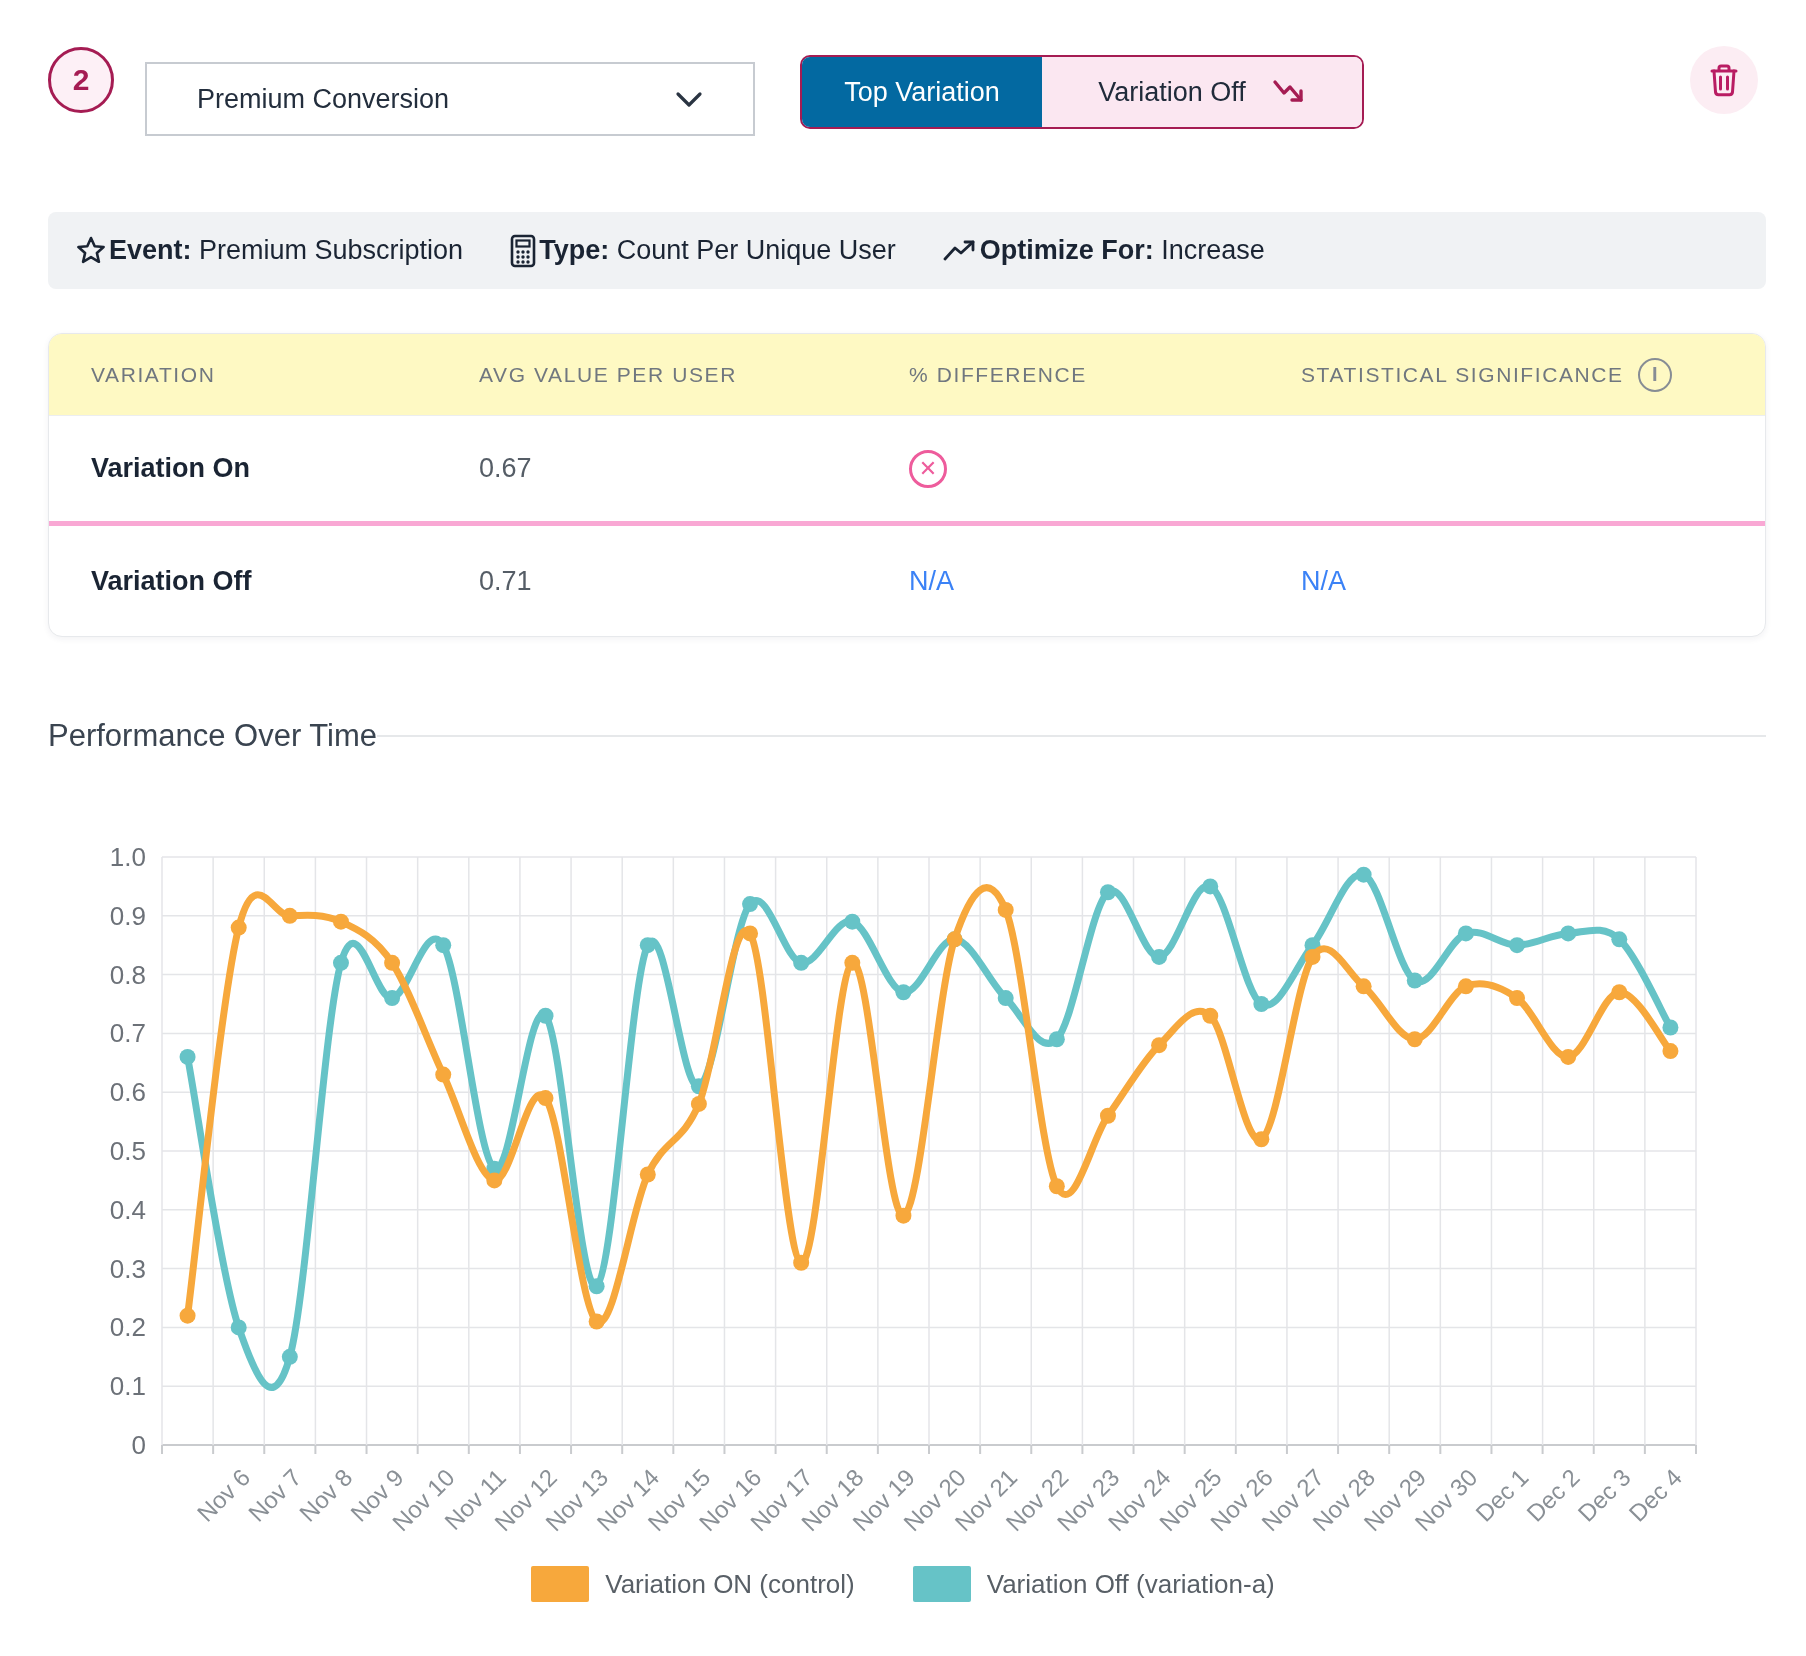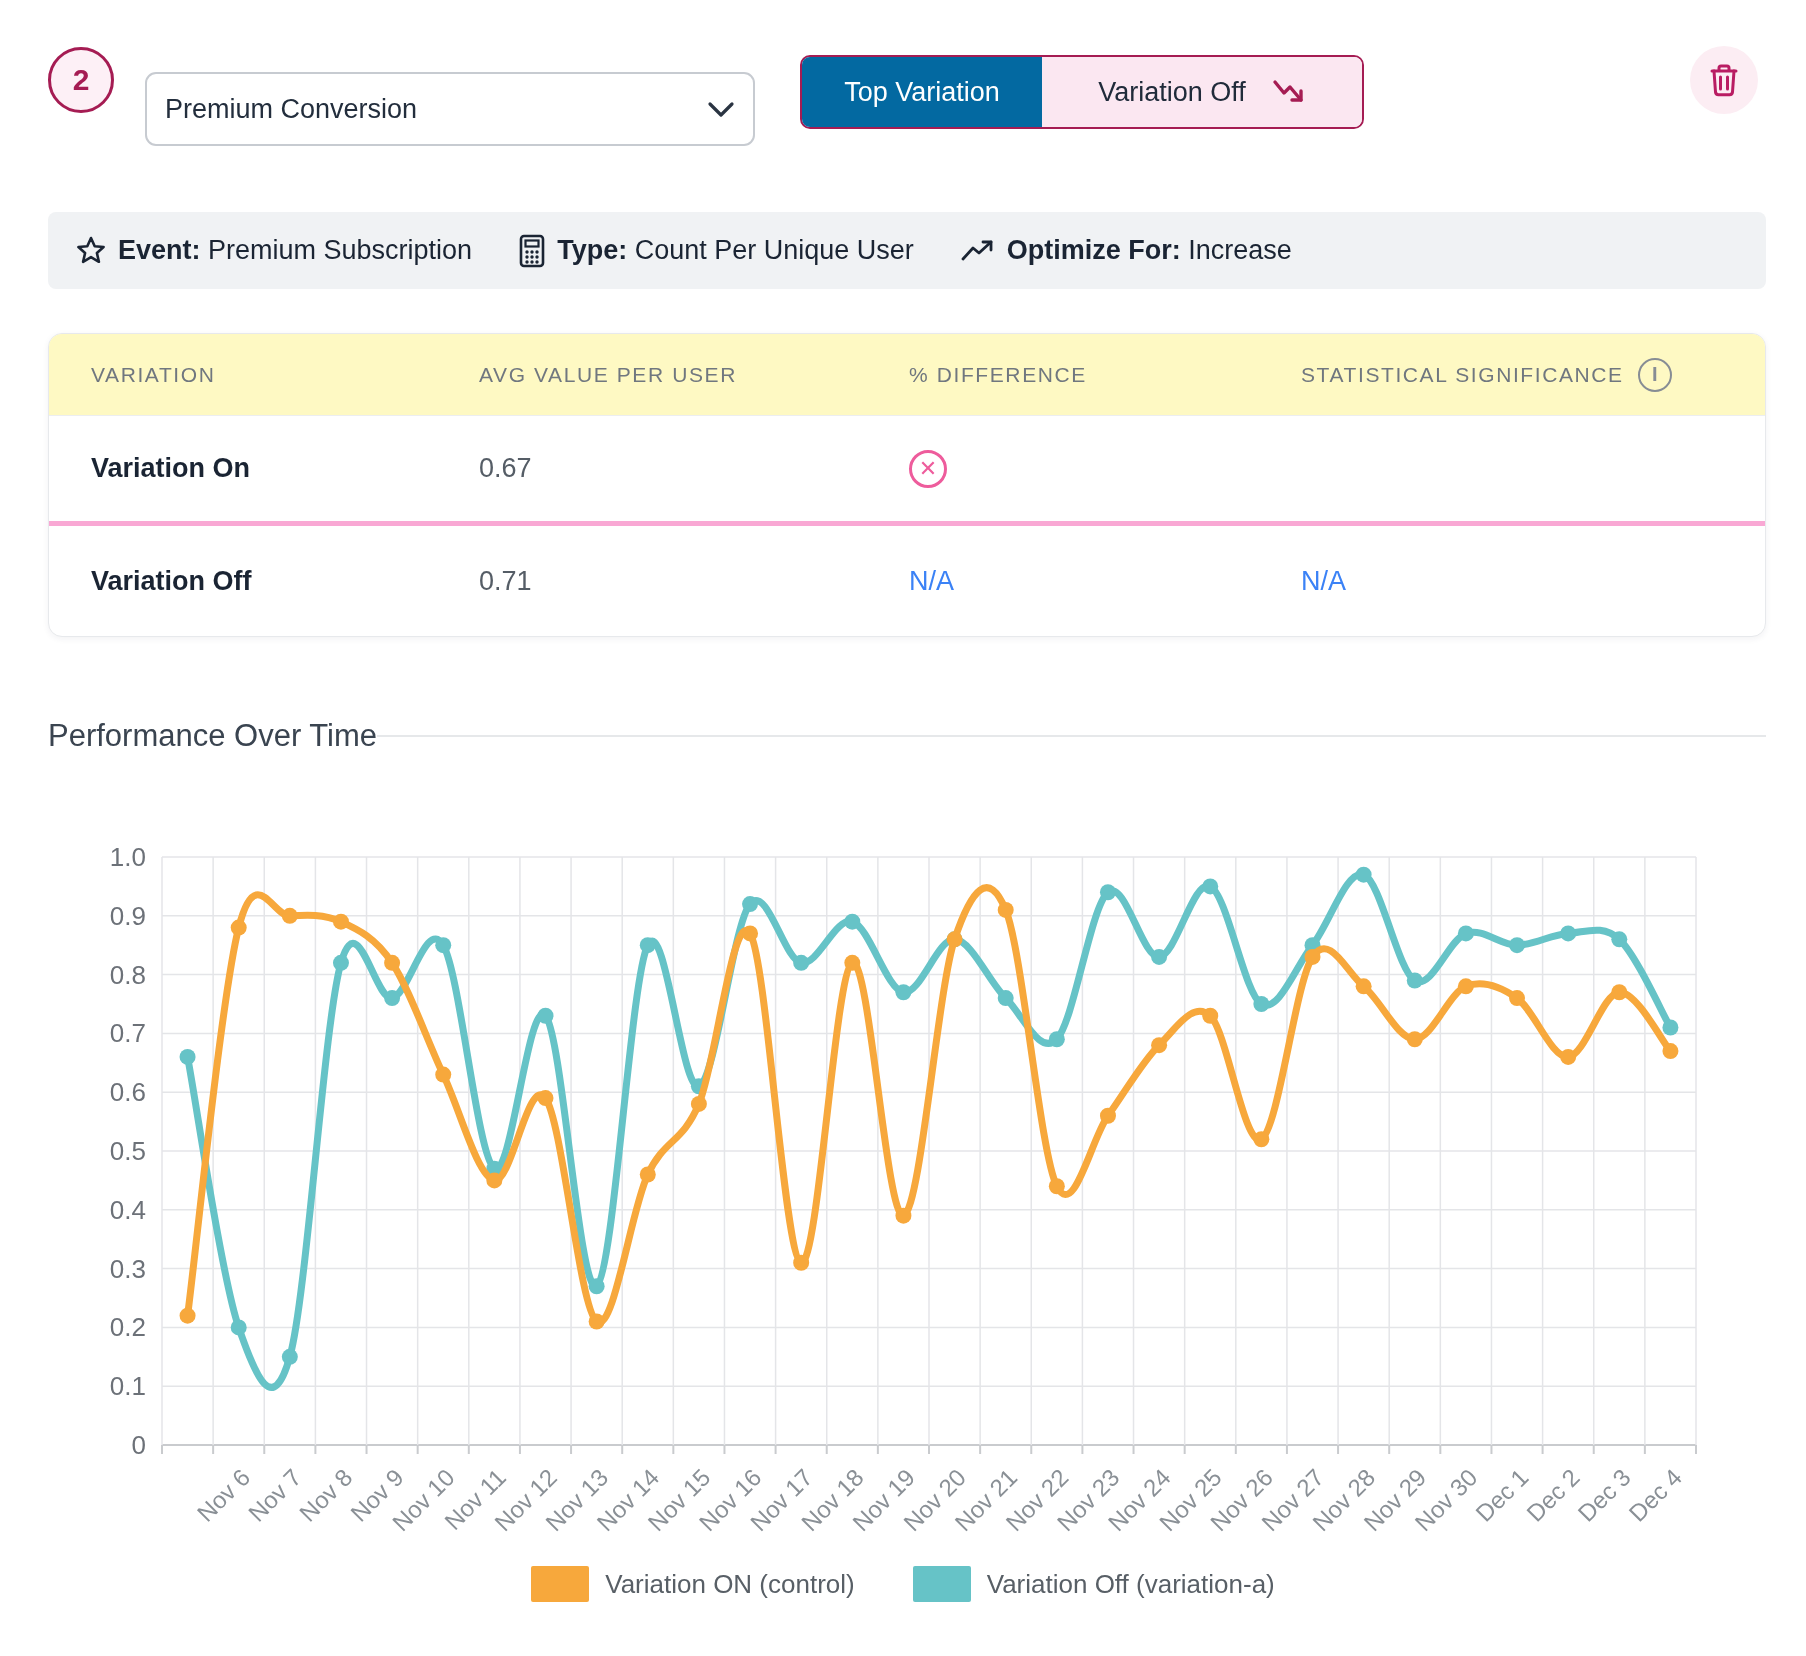--- a/index.html
+++ b/index.html
@@ -11,43 +11,43 @@
   .abs { position:absolute; }
 
   
   .index-badge{
     left:48px; top:47px; width:66px; height:66px; border-radius:50%;
     border:3px solid #A51C53; background:#FDF0F6; color:#A51C53;
     display:flex; align-items:center; justify-content:center;
     font-size:30px; font-weight:700;
   }
   .metric-dropdown{
-    left:145px; top:72px; width:610px; height:74px; border:2px solid #C7CBD1;
-    border-radius:11px; background:#fff; display:flex; align-items:center;
-    padding:0 18px; cursor:pointer;
+    left:145px; top:62px; width:610px; height:74px; border:2px solid #C7CBD1;
+    border-radius:0; background:#fff; display:flex; align-items:center;
+    padding:0 50px; cursor:pointer;
   }
   .metric-dropdown .val{ font-size:27px; font-weight:500; color:#232E3D; flex:1; }
   .variation-toggle{
     left:800px; top:55px; height:74px; display:flex; border:2px solid #A51C53;
     border-radius:10px; overflow:hidden;
   }
   .seg{ display:flex; align-items:center; justify-content:center; font-size:27px; cursor:pointer; }
   .seg.primary{ width:240px; background:#0369a1; color:#fff; font-weight:500; }
   .seg.secondary{ width:320px; background:#FBE7F1; color:#202B3A; font-weight:500; gap:26px; }
   .delete-btn{
     left:1690px; top:46px; width:68px; height:68px; border-radius:50%;
     background:#FCEDF3; display:flex; align-items:center; justify-content:center; cursor:pointer;
   }
 
   
   .summary-bar{
     left:48px; top:212px; width:1718px; height:77px; background:#F0F2F4;
     border-radius:8px; display:flex; align-items:center; padding:0 27px; gap:46px;
   }
-  .sum-item{ display:flex; align-items:center; gap:11px; font-size:27px; color:#1A2433; }
+  .sum-item{ display:flex; align-items:center; gap:2px; font-size:27px; color:#1A2433; }
   .sum-item b{ font-weight:700; }
 
   
   .results-card{
     left:48px; top:333px; width:1718px; border:1px solid #E7E9EC; border-radius:14px;
     background:#fff; overflow:hidden; box-shadow:0 2px 6px rgba(30,40,60,.06);
   }
   .t-row{ display:grid; grid-template-columns:388px 430px 392px 466px; padding-left:42px; align-items:center; }
   .t-head{ height:82px; background:#fef9c3; border-bottom:1px solid #ECEEF0; }
   .t-head .th{ font-size:21px; letter-spacing:1.6px; color:#70777F; font-weight:500; display:flex; align-items:center; gap:14px; text-transform:uppercase; }

